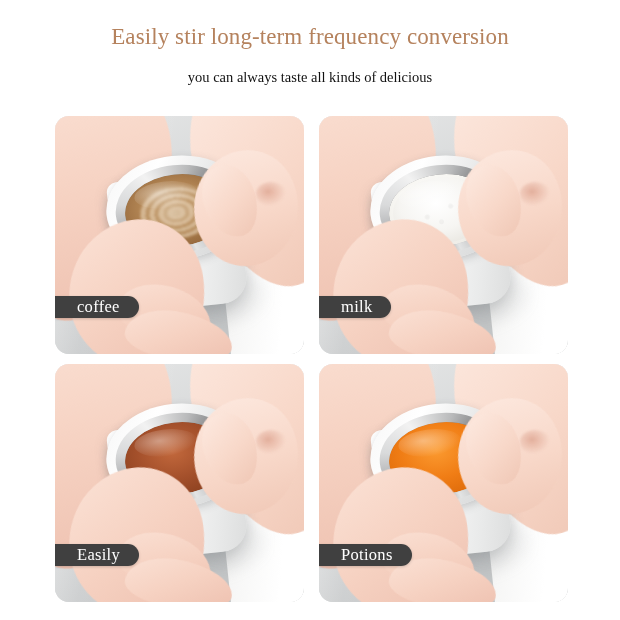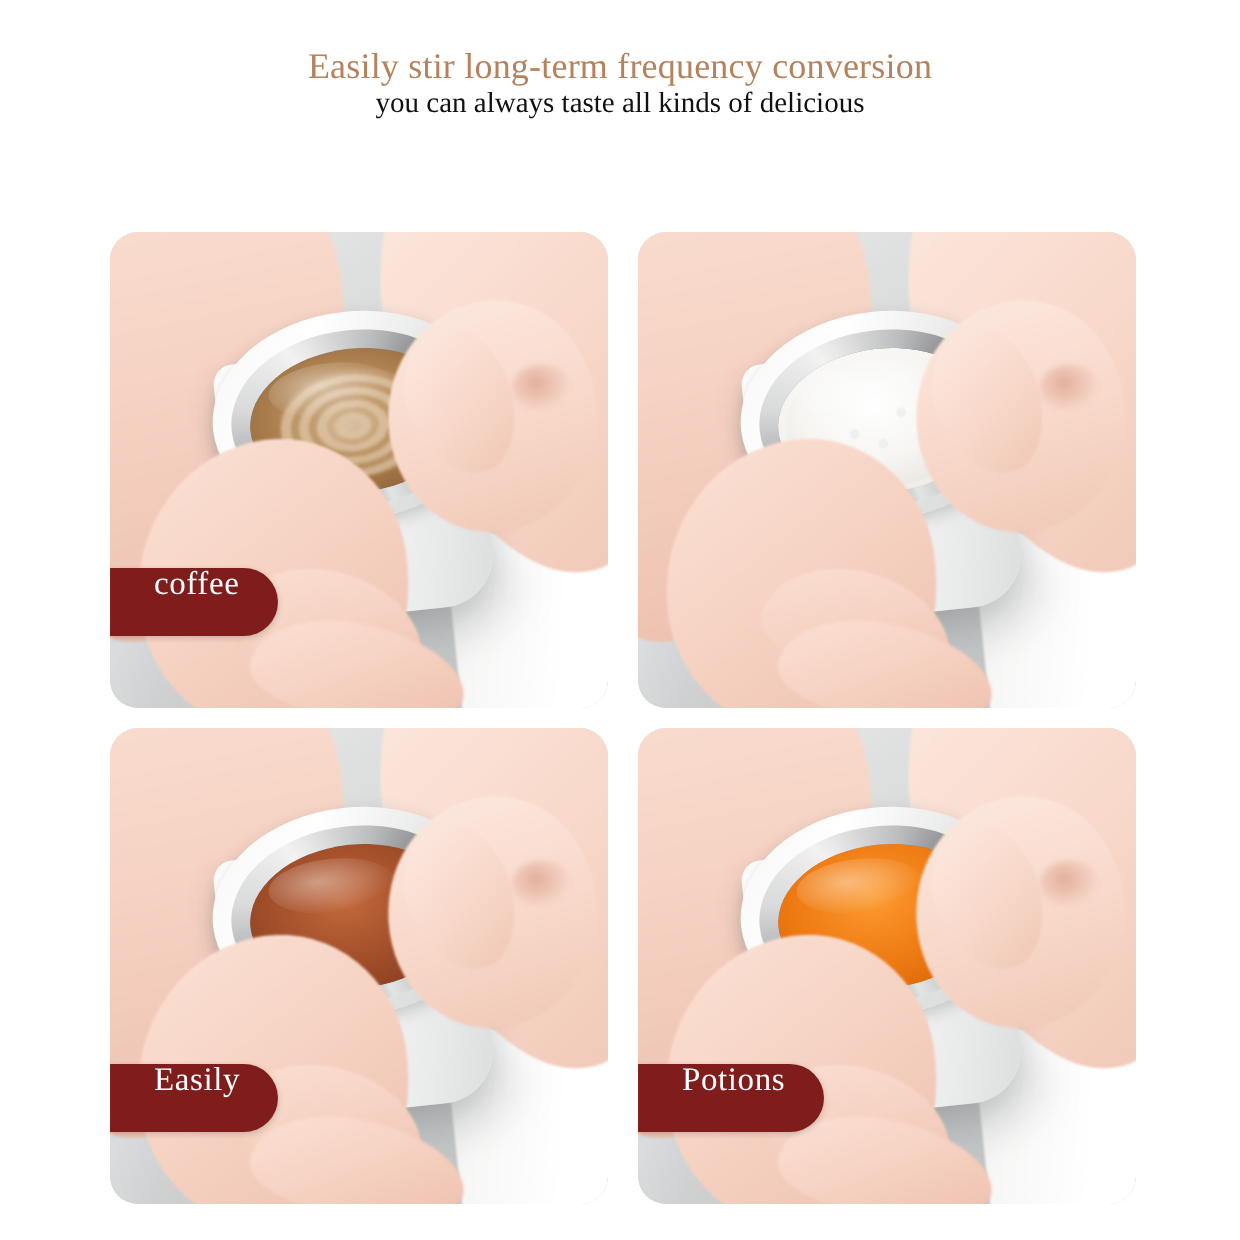--- a/index.html
+++ b/index.html
@@ -21,29 +21,29 @@
   
   .header-block {
     position:absolute;
     left:0; top:0;
     width:620px;
     text-align:center;
   }
   .main-title {
     margin-top:24px;
     font-family:"Liberation Serif", serif;
-    font-size:18px;
+    font-size:23px;
     font-weight:400;
     letter-spacing:0.1px;
     color:#b5825d;
     line-height:1.1;
     white-space:nowrap;
   }
   .sub-title {
-    margin-top:0;
+    margin-top:20px;
     font-family:"Liberation Serif", serif;
     font-size:14.5px;
     font-weight:400;
     color:#111111;
     line-height:1.2;
     white-space:nowrap;
   }
 
   
   .grid {
@@ -259,24 +259,24 @@
       radial-gradient(circle at 30% 60%, rgba(0,0,0,0.05) 0 2px, transparent 3px),
       radial-gradient(circle at 62% 44%, rgba(0,0,0,0.05) 0 2px, transparent 3px),
       radial-gradient(circle at 48% 72%, rgba(0,0,0,0.04) 0 2px, transparent 3px);
     opacity:.8;
   }
 
   
   .badge {
     position:absolute;
     left:0; bottom:36px;
-    height:34px;
+    height:22px;
     padding:0 19px 0 22px;
-    display:flex; 
-    background:#7f1d1d;
+    display:flex; align-items:center;
+    background:#404040;
     border-radius:0 18px 18px 0;
     color:#ffffff;
     font-family:"Liberation Serif", serif;
     font-size:16.5px;
     letter-spacing:0.3px;
     line-height:1;
     white-space:nowrap;
     box-shadow:0 1px 3px rgba(0,0,0,0.18);
   }
 </style>
@@ -337,20 +337,23 @@
           <div class="foam-tex"></div>
           <div class="liquid-gloss"></div>
         </div>
         <div class="hand-left skin-a"></div>
         <div class="thumb-left skin-a"></div>
         <div class="fingers-left skin-a"></div>
         <div class="hand-right skin-b"></div>
         <div class="thumb-right skin-b"></div>
         <div class="knuckle"></div>
       </div>
+      <div class="badge">
+        <span>milk</span>
+      </div>
     </div>
 
     <div class="panel">
       <div class="scene">
         <div class="table-edge"></div>
         <div class="table-edge-low"></div>
         <div class="shadow-pool"></div>
         <div class="arm-left skin-a"></div>
         <div class="arm-right skin-b"></div>
         <div class="mug-body"></div>

